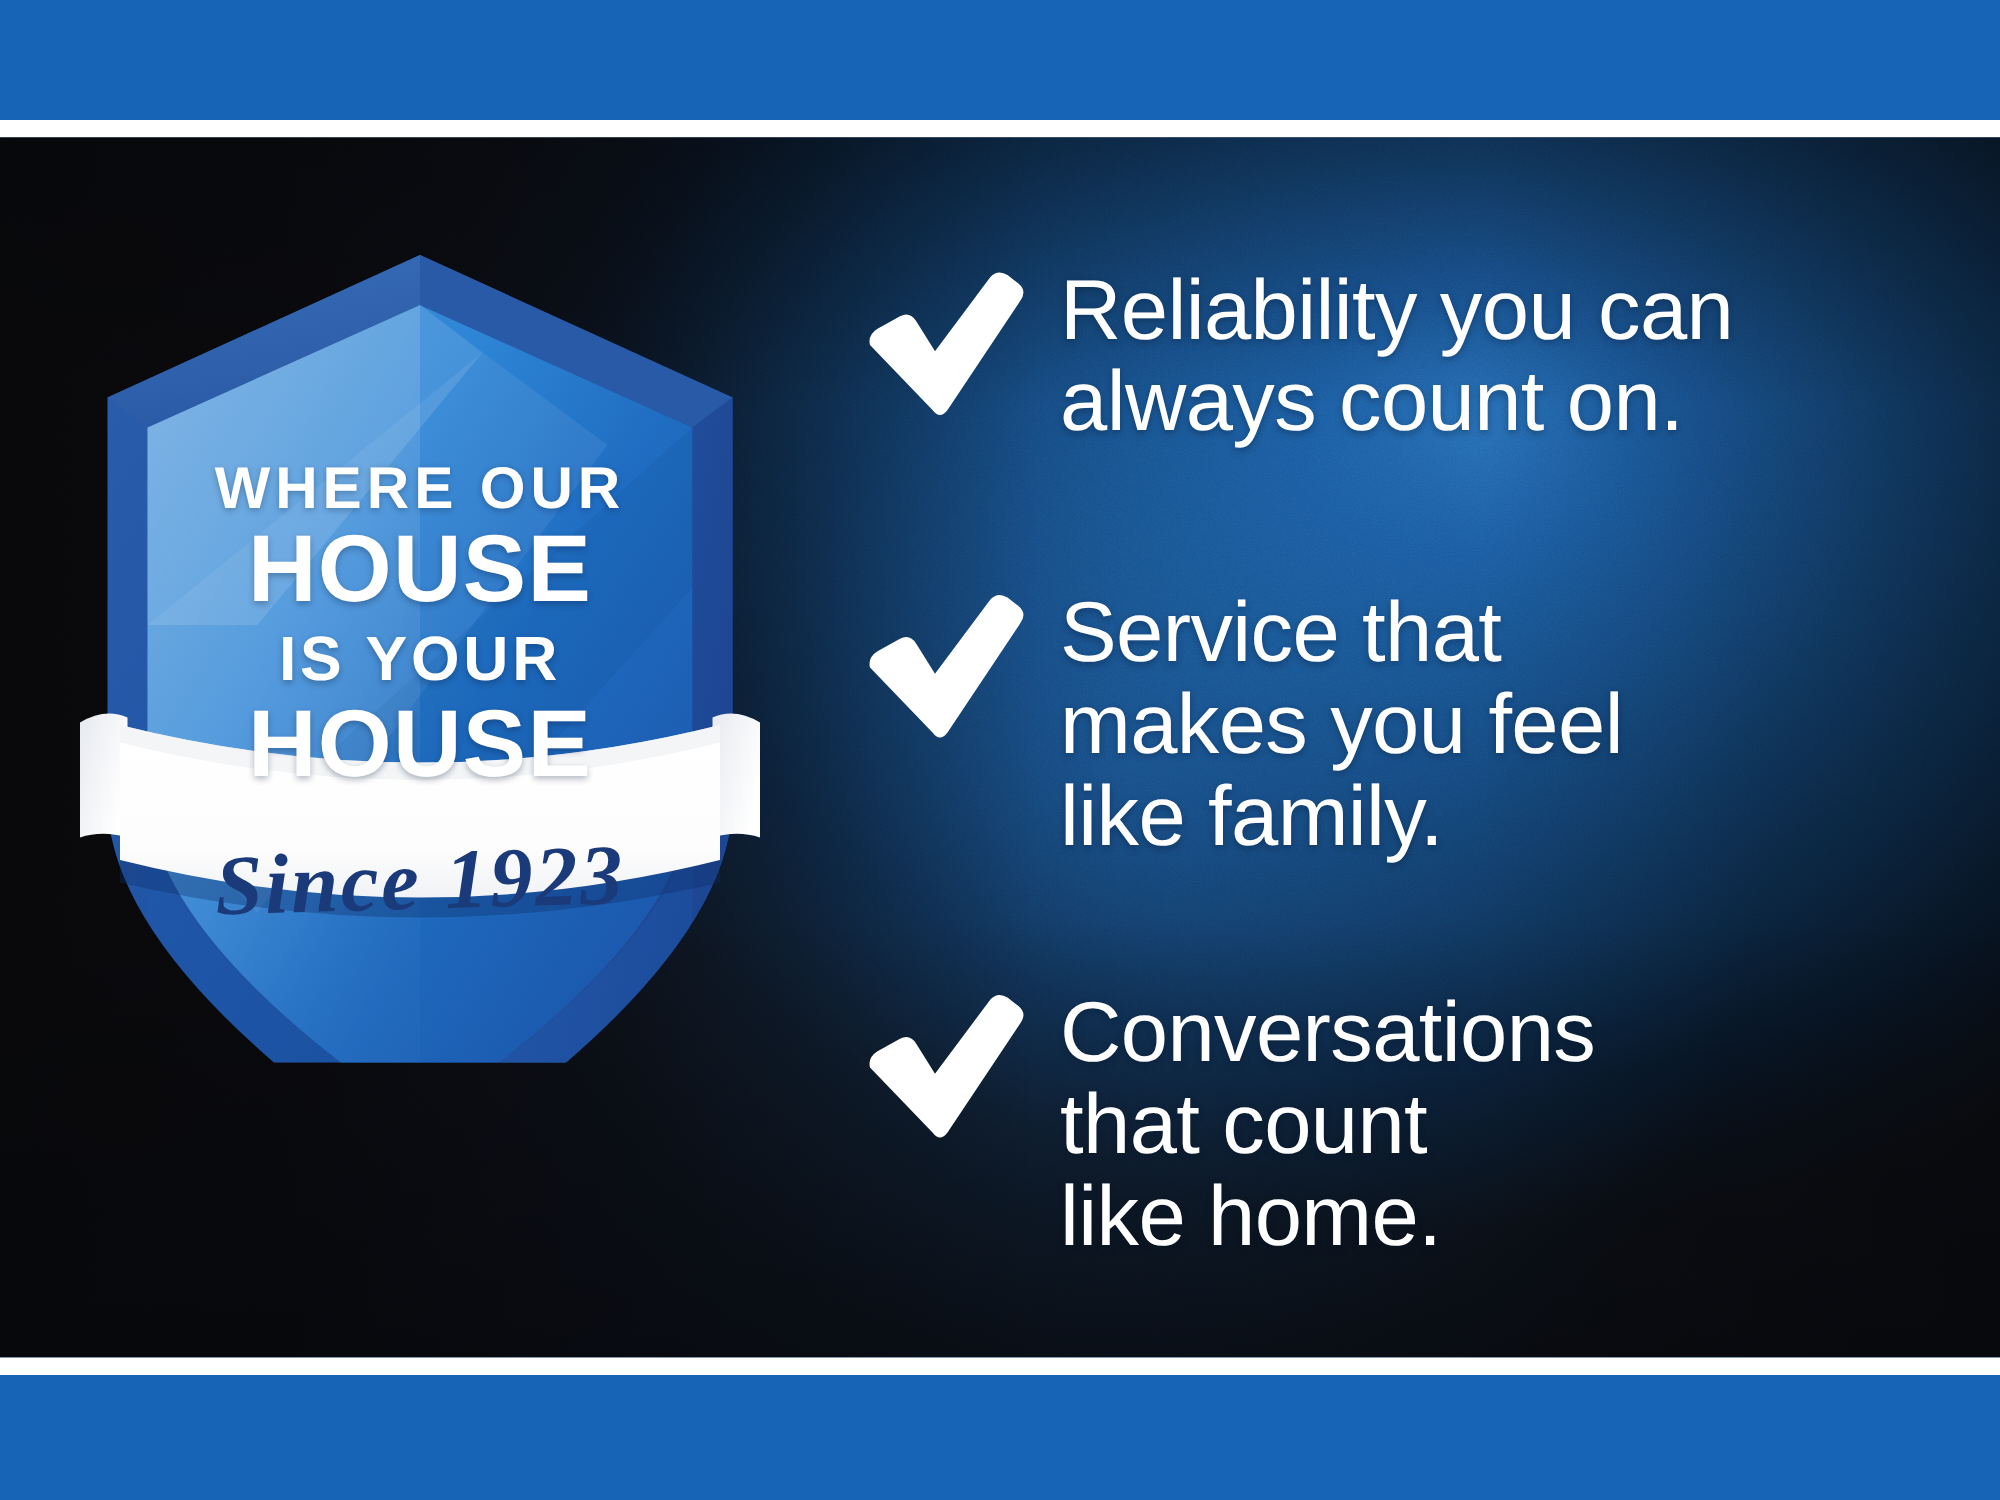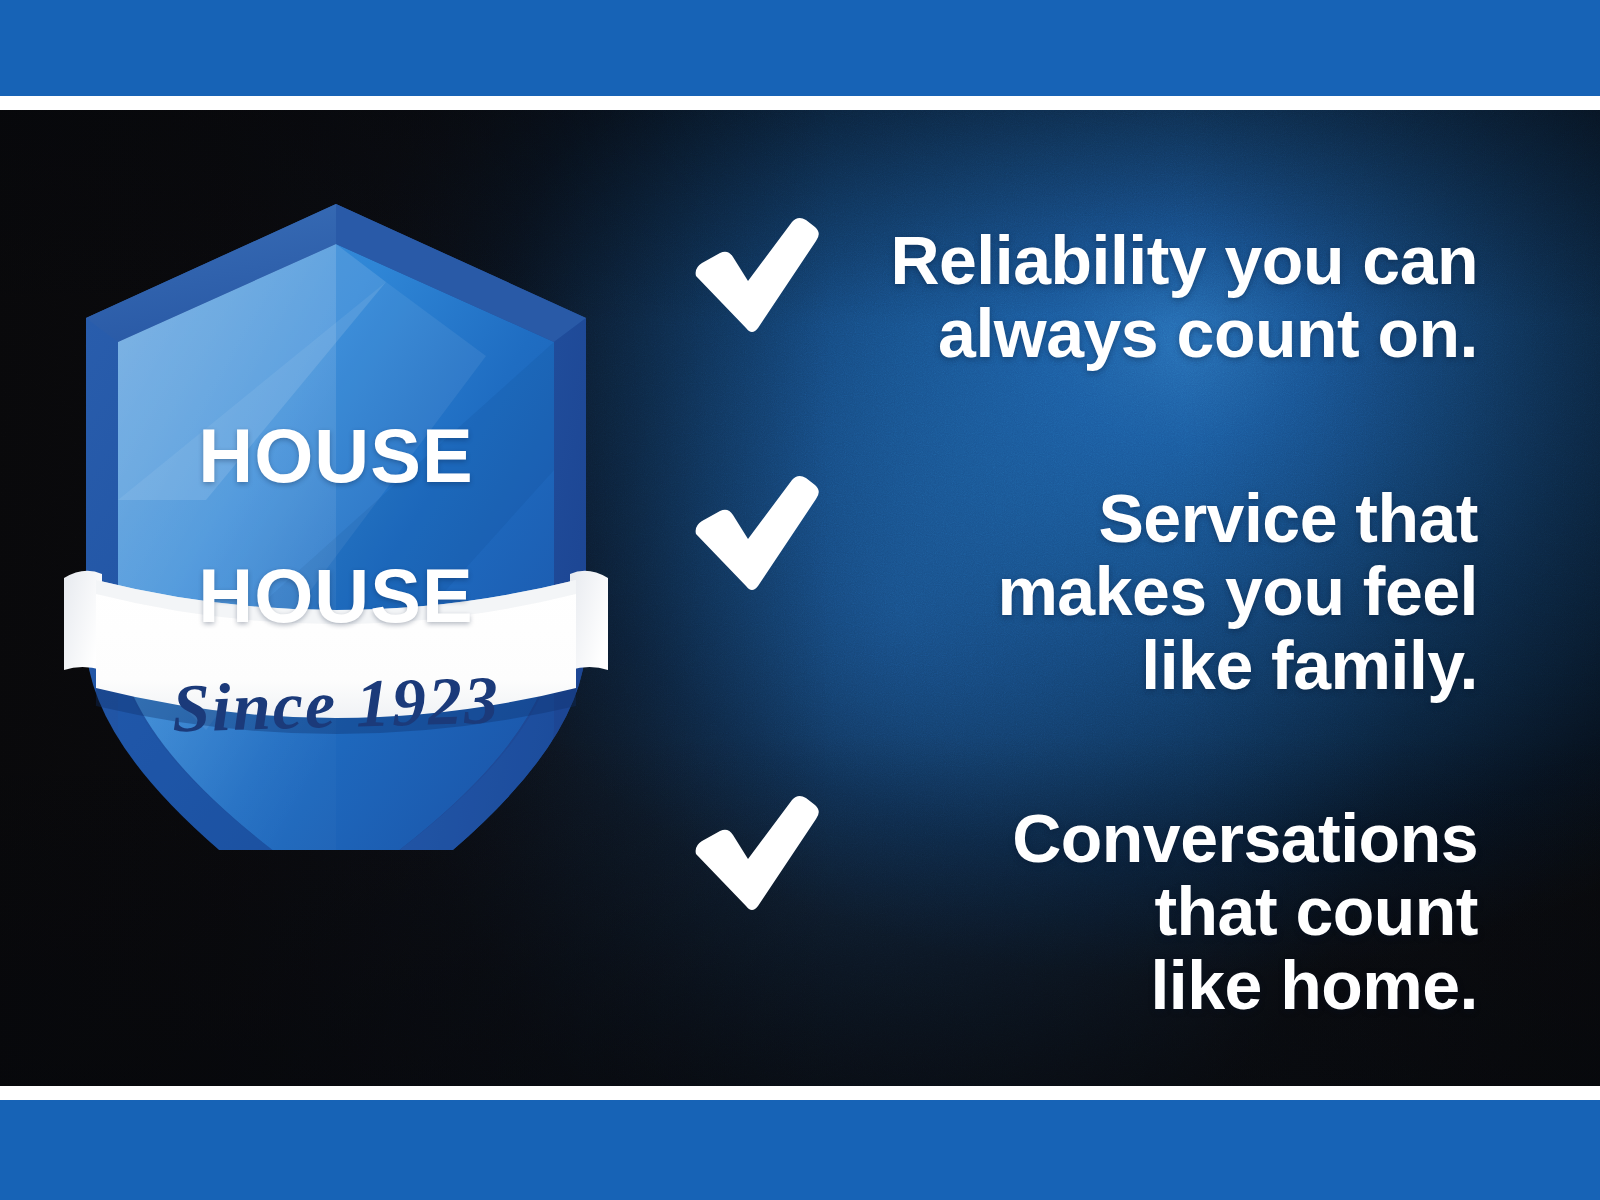--- a/index.html
+++ b/index.html
@@ -118,31 +118,30 @@
   .bullet { position:absolute; left:0; width:810px; }
   #bullet-0 { top:102px; }
   #bullet-1 { top:360px; }
   #bullet-2 { top:680px; }
 
   .check-icon {
     position:absolute; left:8px; top:4px;
     width:140px; height:120px;
   }
   .bullet-text {
-    position:absolute; left:176px; top:12px;
+    position:absolute; left:176px; top:0;
     width:630px;
     color:#ffffff;
     font-family:"Liberation Sans", sans-serif;
-    font-weight:bold;
+    font-weight:normal;
     font-size:68px;
     line-height:1.08;
     letter-spacing:-0.5px;
     white-space:pre-line;
     text-shadow:0 2px 6px rgba(4,18,40,.35);
-    text-align:right;
   }
 </style>
 </head>
 <body>
 
 <div id="card">
 
   <div id="bar-top" class="bar"></div>
   <div id="rule-top" class="rule"></div>
 
@@ -234,21 +233,23 @@
       <path d="M552 408 Q532 396 514 404 L514 500 Q534 494 552 500 Z" fill="url(#gradBannerCurl)"></path>
 
       <path d="M40 414 Q280 470 520 414 L520 528 Q280 584 40 528 Z" fill="#0e2f66" opacity="0.35" transform="translate(0,8)"></path>
 
       <path d="M40 410 Q280 470 520 410 L520 518 Q280 578 40 518 Z" fill="url(#gradBannerFront)"></path>
 
       <path d="M40 410 Q280 470 520 410 L520 424 Q280 484 40 424 Z" fill="#e9ecf1" opacity="0.55"></path>
     </svg>
 
     <div id="shield-text">
+      <div class="sline" id="s-line1">WHERE OUR</div>
       <div class="sline" id="s-line2">HOUSE</div>
+      <div class="sline" id="s-line3">IS YOUR</div>
       <div class="sline" id="s-line4">HOUSE</div>
       <div id="s-since">Since 1923</div>
     </div>
   </div>
 
   <div id="bullets">
 
     <div class="bullet" id="bullet-0">
       <svg class="check-icon" viewBox="0 0 140 120" aria-hidden="true">
         <path d="M16 60 Q14 52 22 47 L40 37 Q48 33 53 41 L68 65 L112 6 Q118 -1 126 4 L135 11 Q142 17 136 25 L78 112 Q72 120 66 112 Z" fill="#ffffff"></path>

